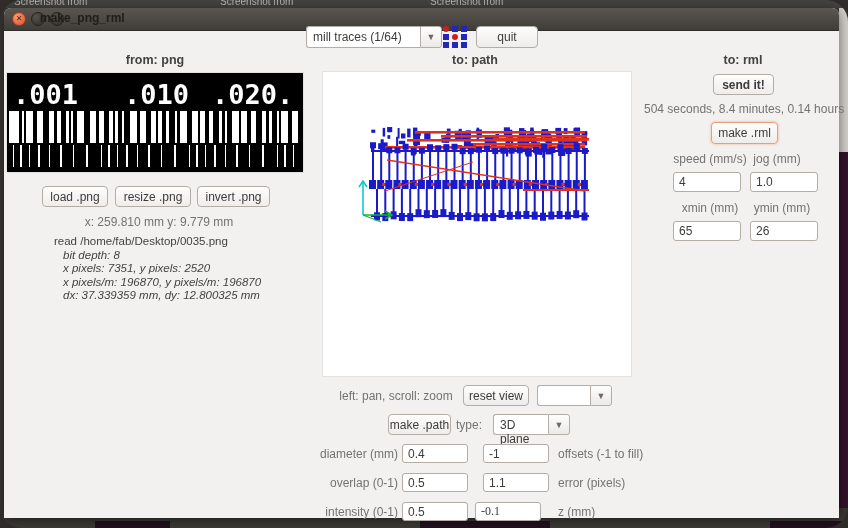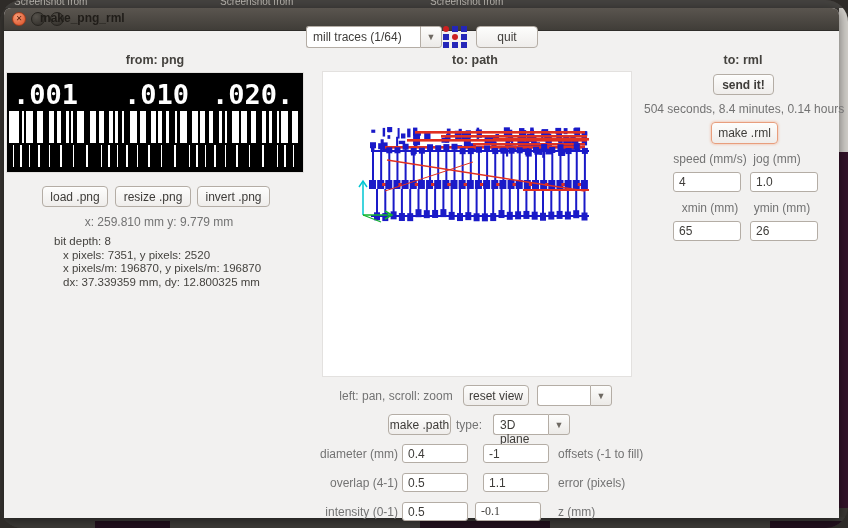--- a/index.html
+++ b/index.html
@@ -33,21 +33,21 @@
                border-right:none;border-radius:3px 0 0 3px;font-size:12px;color:#3e3c39;
                padding:3px 0 0 6px;}
   .combo-arrow{box-sizing:border-box;width:22px;height:22px;background:linear-gradient(#fdfdfc,#eceae7);
                border:1px solid #b4ada5;border-radius:0 3px 3px 0;color:#6e6962;font-size:9px;
                display:flex;align-items:center;justify-content:center;}
   .field{position:absolute;box-sizing:border-box;background:#fff;border:1px solid #b4ada5;
          border-radius:3px;font-size:12px;color:#3e3c39;padding:0 0 0 5px;font-family:"Liberation Sans",sans-serif;}
   .lbl{position:absolute;font-size:12px;color:#737373;white-space:nowrap;}
   .hdr{position:absolute;font-size:12.5px;font-weight:bold;color:#44423e;text-align:center;width:110px;}
   .info{position:absolute;font-size:11.5px;color:#45433f;line-height:13.5px;}
-  .info div + div{padding-left:9px;}
+  .info div + div{padding-left:9px;font-style:italic;}
   .canvas{position:absolute;background:#ffffff;box-shadow:0 0 0 1px #e3e1df;}
   
   .fabicon{position:absolute;width:27px;height:23px;}
   .fabicon span{position:absolute;width:6px;height:6px;}
   .fabicon .b{background:#2426b8;}
   .fabicon .r{background:#cc2020;border-radius:50%;}
 </style>
 </head>
 <body>
 
@@ -163,20 +163,21 @@
       <text x="6" y="31" font-family="DejaVu Sans Mono, monospace" font-weight="bold" font-size="27" fill="#fff">.001</text>
       <text x="117" y="31" font-family="DejaVu Sans Mono, monospace" font-weight="bold" font-size="27" fill="#fff">.010</text>
       <text x="205" y="31" font-family="DejaVu Sans Mono, monospace" font-weight="bold" font-size="27" fill="#fff">.020.</text>
     </svg>
 
     <div class="btn" style="left:38px;top:178px;width:66px;height:21px">load .png</div>
     <div class="btn" style="left:111px;top:178px;width:76px;height:21px">resize .png</div>
     <div class="btn" style="left:193px;top:178px;width:73px;height:21px">invert .png</div>
     <div class="lbl" style="left:30px;top:207px;width:250px;text-align:center">x: 259.810 mm  y: 9.779 mm</div>
     <div class="info" style="left:50px;top:227px">
+      <div>read /home/fab/Desktop/0035.png</div>
       <div>bit depth: 8</div>
       <div>x pixels: 7351, y pixels: 2520</div>
       <div>x pixels/m: 196870, y pixels/m: 196870</div>
       <div>dx: 37.339359 mm, dy: 12.800325 mm</div>
     </div>
 
     <svg class="canvas" id="path-canvas" style="left:319px;top:64px" width="308" height="304" viewBox="0 0 308 304">
       <rect x="0" y="0" width="308" height="304" fill="#fff"></rect>
       <g id="path-art">
           <rect x="48.01161433198099" y="73.41529034004327" width="3.446186276826163" height="4.894958311177305" fill="#1a1ac8"></rect>
@@ -465,21 +466,21 @@
     <div class="combo" style="left:489px;top:406px">
       <div class="combo-entry" style="width:55px;height:21px">3D plane</div>
       <div class="combo-arrow" style="height:21px">▼</div>
     </div>
 
     <div class="lbl" style="left:280px;top:439px;width:114px;text-align:right">diameter (mm)</div>
     <input class="field" style="left: 398px; top: 436px; width: 66px; height: 19px;" value="0.4">
     <input class="field" style="left: 479px; top: 436px; width: 66px; height: 19px;" value="-1">
     <div class="lbl" style="left:554px;top:439px">offsets (-1 to fill)</div>
 
-    <div class="lbl" style="left:280px;top:468px;width:114px;text-align:right">overlap (4-1)</div>
+    <div class="lbl" style="left:280px;top:468px;width:114px;text-align:right">overlap (0-1)</div>
     <input class="field" style="left: 398px; top: 465px; width: 66px; height: 19px;" value="0.5">
     <input class="field" style="left: 479px; top: 465px; width: 66px; height: 19px;" value="1.1">
     <div class="lbl" style="left:554px;top:468px">error (pixels)</div>
 
     <div class="lbl" style="left:280px;top:497px;width:114px;text-align:right">intensity (0-1)</div>
     <input class="field" style="left: 398px; top: 494px; width: 66px; height: 19px;" value="0.5">
     <input class="field" style="left: 471px; top: 494px; width: 66px; height: 19px; font-family: Liberation Serif, serif;" value="-0.1">
     <div class="lbl" style="left:554px;top:497px">z (mm)</div>
 
     <div class="btn bold" style="left:709px;top:66px;width:61px;height:21px">send it!</div>

